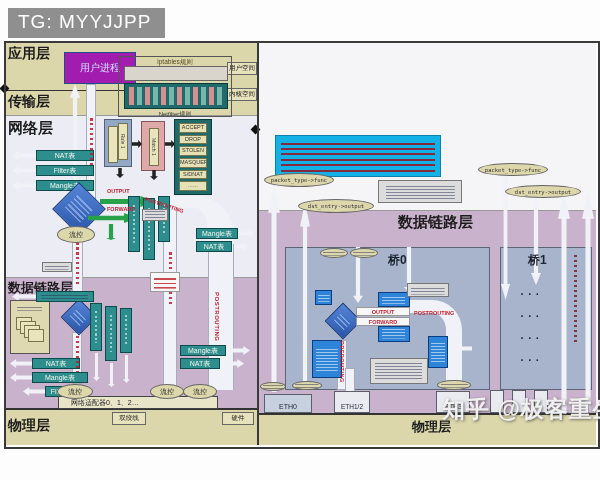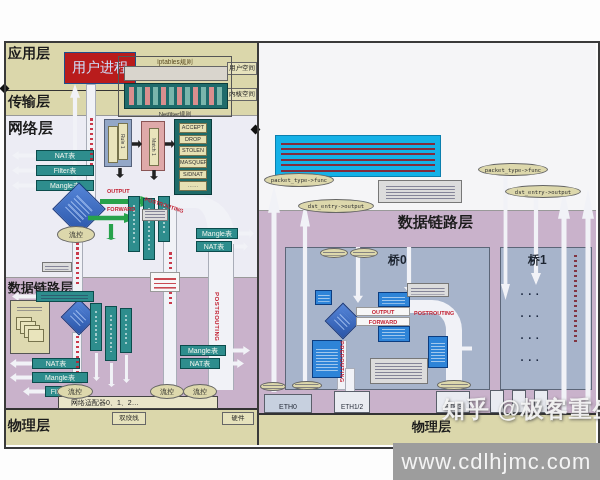--- a/index.html
+++ b/index.html
@@ -108,22 +108,22 @@
   <div class="band" style="left:258px;top:41px;width:338px;height:169px;background:#f5f5f7;"></div>
   <div class="band" style="left:258px;top:210px;width:338px;height:203px;background:#c9b2cb;border-top:1px solid #999;"></div>
   <div class="band" style="left:258px;top:413px;width:338px;height:32px;background:#dbd7ab;border-top:2px solid #333;"></div>
 
   <div class="llbl" style="left:8px;top:45px;font-size:14px;">应用层</div>
   <div class="llbl" style="left:8px;top:93px;font-size:14px;font-family:Liberation Serif, serif;">传输层</div>
   <div class="llbl" style="left:8px;top:119px;font-size:15px;">网络层</div>
   <div class="llbl" style="left:8px;top:279px;font-size:13px;">数据链路层</div>
   <div class="llbl" style="left:8px;top:417px;font-size:14px;">物理层</div>
 
-  <div class="abs z2" style="left:64px;top:52px;width:72px;height:32px;background:#b91c1c;border:1px solid #1e4e8c;
-              display:flex;align-items:center;justify-content:center;color:#cfe3ff;font-size:14px;">
+  <div class="abs z2" style="left:64px;top:52px;width:72px;height:32px;background:#a21caf;border:1px solid #1e4e8c;
+              display:flex;align-items:center;justify-content:center;color:#cfe3ff;font-size:10px;">
     <span>用户进程</span>
   </div>
   <div class="sbox z2" style="left:227px;top:62px;width:30px;height:13px;">用户空间</div>
   <div class="sbox z2" style="left:227px;top:88px;width:30px;height:13px;">内核空间</div>
 
   <div class="ipt z2" style="left:118px;top:56px;width:114px;height:61px;">
     <div class="t">iptables规则</div>
     <div class="g lines"></div>
     <div class="s">
         <i></i>
@@ -226,24 +226,22 @@
   <div class="redlbl z3" style="left:414px;top:310px;font-size:5.5px;">POSTROUTING</div>
   <div class="redlbl vred z3" style="left:339px;top:341px;height:48px;font-size:5.5px;">PREROUTING</div>
 
   <div class="eth z2" style="left:264px;top:394px;width:48px;height:19px;background:#c7d0df;">ETH0</div>
   <div class="eth z2" style="left:334px;top:391px;width:36px;height:22px;font-size:6.5px;">ETH1/2</div>
   <div class="eth z2" style="left:436px;top:391px;width:34px;height:22px;">ETH3</div>
 
   <div class="frame" style="left:4px;top:41px;width:592px;height:404px;"></div>
   <div class="divider" style="left:257px;top:41px;width:2px;height:404px;"></div>
 
+  <div class="badge">TG: MYYJJPP</div>
   <div class="zhihu">知乎 @极客重生</div>
-  <div class="sitebar">
-    <span>www.cdlhjmc.com</span>
-  </div>
 <div class="wa u z1" style="left: 70px; top: 84px; width: 10px; height: 106px;"></div>
     <div class="vp z1" style="left: 86px; top: 84px; width: 10px; height: 122px;"></div>
     <div class="redv z2" style="left: 90px; top: 118px; width: 3px; height: 48px;"></div>
     <div class="wa l z1" style="left: 12px; top: 151px; width: 24px; height: 9px;"></div>
     <div class="wa l z1" style="left: 12px; top: 166px; width: 24px; height: 9px;"></div>
     <div class="wa l z1" style="left: 12px; top: 181px; width: 24px; height: 9px;"></div>
     <div class="ka r z3" style="left: 132px; top: 140px; width: 10px; height: 8px;"></div>
     <div class="ka r z3" style="left: 165px; top: 140px; width: 10px; height: 8px;"></div>
     <div class="ka d z3" style="left: 116px; top: 168px; width: 8px; height: 10px;"></div>
     <div class="ka d z3" style="left: 150px; top: 170px; width: 8px; height: 10px;"></div>

